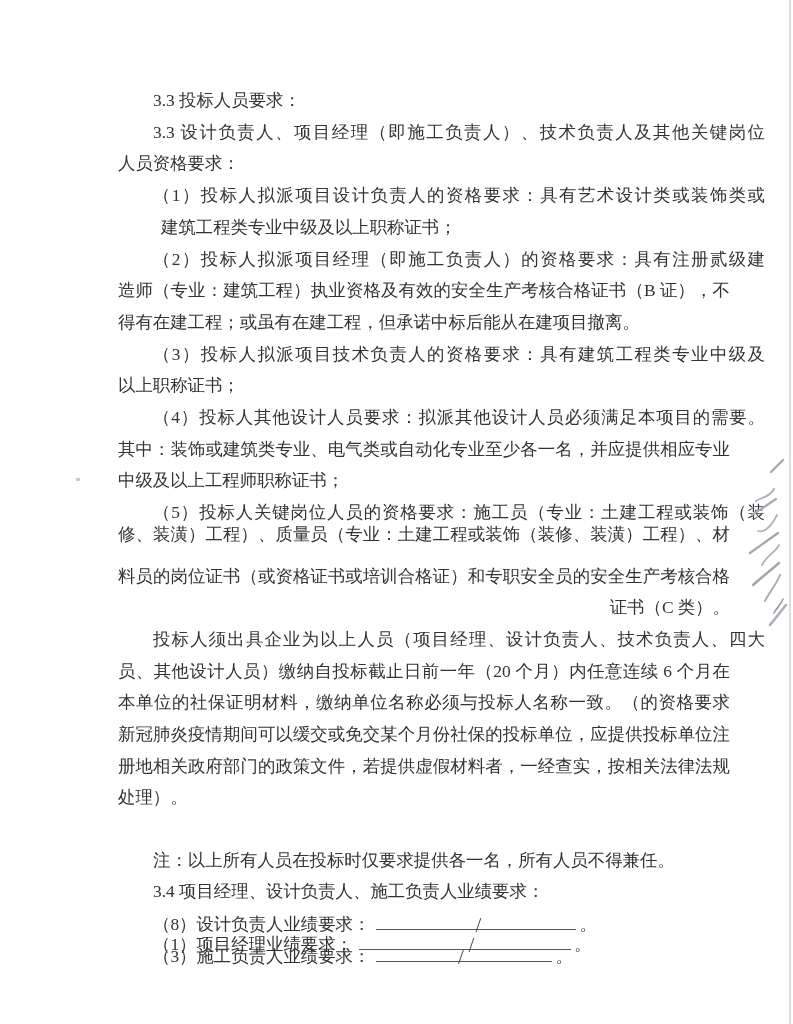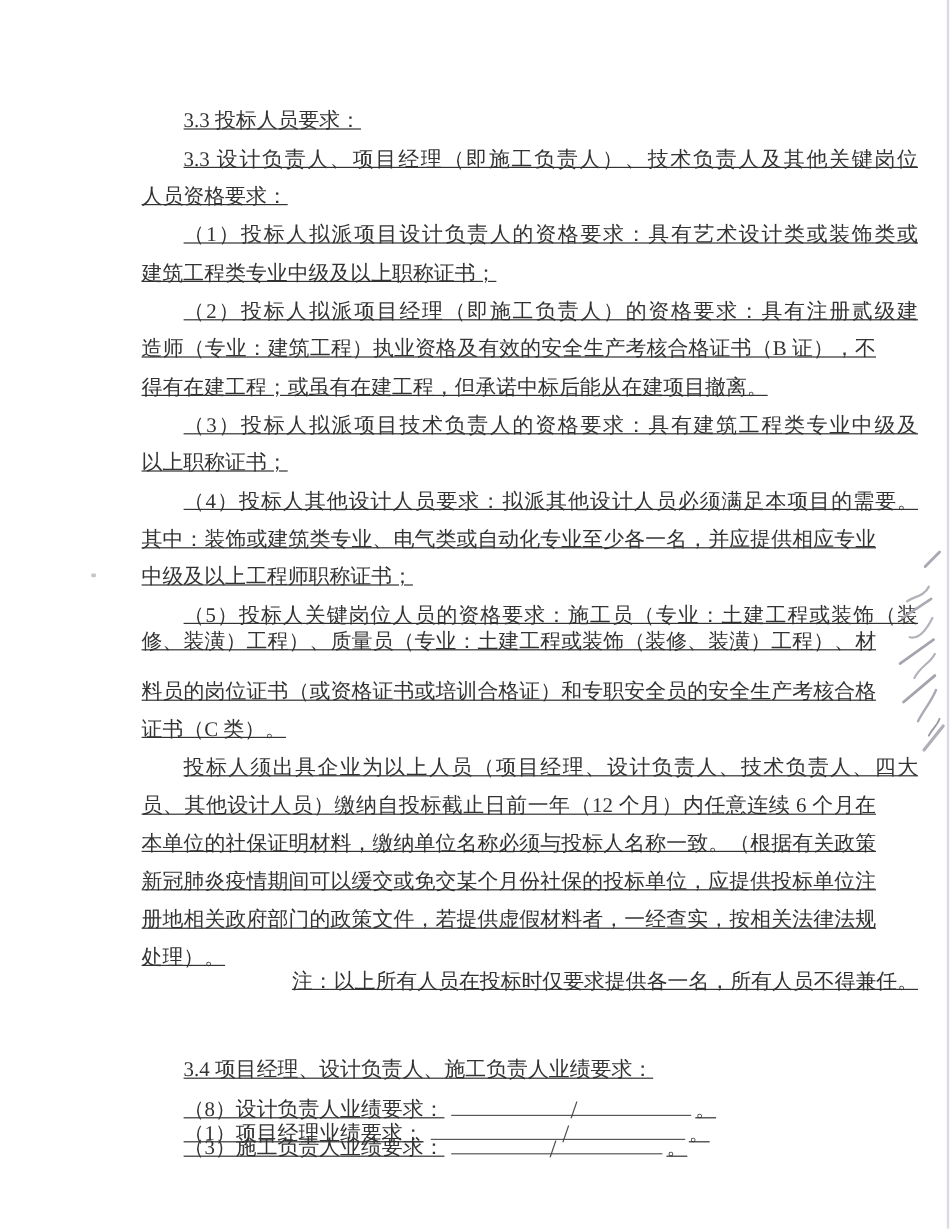--- a/index.html
+++ b/index.html
@@ -8,21 +8,20 @@
     font-family:"Liberation Serif","DejaVu Serif",serif;
   }
   .page{
     position:relative;width:793px;height:1024px;background:#ffffff;overflow:hidden;
     color:#333333;
   }
   .line{
     position:absolute;left:118px;width:612px;
     font-size:17.4px;line-height:24px;color:#333333;
     white-space:normal;
-    text-decoration:underline;
   }
   .line.justify{text-align:justify;text-align-last:justify;}
   .line.indent{padding-left:35px;}
   .blank{
     display:inline-block;position:relative;height:15px;width:180px;
     border-bottom:1.6px solid #585858;margin:0 3px 0 6px;vertical-align:baseline;
   }
   .slash{
     position:absolute;bottom:-7px;transform:translateX(-50%);
     font-size:21px;color:#4a4a4a;line-height:1;
@@ -41,40 +40,40 @@
 </style>
 </head>
 <body>
 
 <div class="page">
   <div id="text-layer">
       <div class="line indent" style="top: 88px;">3.3 投标人员要求：</div>
       <div class="line indent justify" style="top: 119.7px;">3.3 设计负责人、项目经理（即施工负责人）、技术负责人及其他关键岗位</div>
       <div class="line" style="top: 151.4px;">人员资格要求：</div>
       <div class="line indent justify" style="top: 183.1px;">（1）投标人拟派项目设计负责人的资格要求：具有艺术设计类或装饰类或</div>
-      <div class="line" style="top: 214.8px;">建筑工程类专业中级及以上职称证书；</div>
+      <div class="line" style="top: 214.8px; margin-left: 43px;">建筑工程类专业中级及以上职称证书；</div>
       <div class="line indent justify" style="top: 246.5px;">（2）投标人拟派项目经理（即施工负责人）的资格要求：具有注册贰级建</div>
       <div class="line justify" style="top: 278.2px;">造师（专业：建筑工程）执业资格及有效的安全生产考核合格证书（B 证），不</div>
       <div class="line" style="top: 309.9px;">得有在建工程；或虽有在建工程，但承诺中标后能从在建项目撤离。</div>
       <div class="line indent justify" style="top: 341.6px;">（3）投标人拟派项目技术负责人的资格要求：具有建筑工程类专业中级及</div>
       <div class="line" style="top: 373.3px;">以上职称证书；</div>
       <div class="line indent justify" style="top: 405px;">（4）投标人其他设计人员要求：拟派其他设计人员必须满足本项目的需要。</div>
       <div class="line justify" style="top: 436.7px;">其中：装饰或建筑类专业、电气类或自动化专业至少各一名，并应提供相应专业</div>
       <div class="line" style="top: 468.4px;">中级及以上工程师职称证书；</div>
       <div class="line indent justify" style="top: 500.1px;">（5）投标人关键岗位人员的资格要求：施工员（专业：土建工程或装饰（装</div>
       <div class="line justify" style="top: 522px;">修、装潢）工程）、质量员（专业：土建工程或装饰（装修、装潢）工程）、材</div>
       <div class="line justify" style="top: 563.5px;">料员的岗位证书（或资格证书或培训合格证）和专职安全员的安全生产考核合格</div>
-      <div class="line" style="top: 595.2px;">证书（C 类）。</div>
+      <div class="line" style="top: 595.2px; text-align: right;">证书（C 类）。</div>
       <div class="line indent justify" style="top: 626.9px;">投标人须出具企业为以上人员（项目经理、设计负责人、技术负责人、四大</div>
-      <div class="line justify" style="top: 658.6px;">员、其他设计人员）缴纳自投标截止日前一年（12 个月）内任意连续 6 个月在</div>
-      <div class="line justify" style="top: 690.3px;">本单位的社保证明材料，缴纳单位名称必须与投标人名称一致。（根据有关政策</div>
+      <div class="line justify" style="top: 658.6px;">员、其他设计人员）缴纳自投标截止日前一年（20 个月）内任意连续 6 个月在</div>
+      <div class="line justify" style="top: 690.3px;">本单位的社保证明材料，缴纳单位名称必须与投标人名称一致。（的资格要求</div>
       <div class="line justify" style="top: 722px;">新冠肺炎疫情期间可以缓交或免交某个月份社保的投标单位，应提供投标单位注</div>
       <div class="line justify" style="top: 753.7px;">册地相关政府部门的政策文件，若提供虚假材料者，一经查实，按相关法律法规</div>
       <div class="line" style="top: 785.4px;">处理）。</div>
-      <div class="line indent" style="top: 805px; text-align: right;">注：以上所有人员在投标时仅要求提供各一名，所有人员不得兼任。</div>
+      <div class="line indent" style="top: 848px;">注：以上所有人员在投标时仅要求提供各一名，所有人员不得兼任。</div>
       <div class="line indent" style="top: 848.8px; margin-top: 30px;">3.4 项目经理、设计负责人、施工负责人业绩要求：</div>
       <div class="line indent" style="top: 932px;"><span>（1）项目经理业绩要求：</span><span class="blank" style="width: 212px;"><span class="slash" style="left: 53%;">/</span></span><span>。</span></div>
       <div class="line indent" style="top: 912.2px;"><span>（8）设计负责人业绩要求：</span><span class="blank" style="width: 200px;"><span class="slash" style="left: 51%;">/</span></span><span>。</span></div>
       <div class="line indent" style="top: 943.9px;"><span>（3）施工负责人业绩要求：</span><span class="blank" style="width: 176px;"><span class="slash" style="left: 48%;">/</span></span><span>。</span></div>
     </div>
 
   <svg class="handwriting" viewBox="0 0 52 175" xmlns="http://www.w3.org/2000/svg" fill="none" stroke-linecap="round" stroke-linejoin="round">
     <path d="M31,17 L43,5" stroke="#aaa8b2" stroke-width="2.4"></path>
     <path d="M16,46 C22,42 30,42 34,34" stroke="#b3b1ba" stroke-width="2"></path>
     <path d="M12,60 L36,44" stroke="#aba9b3" stroke-width="2.2"></path>

